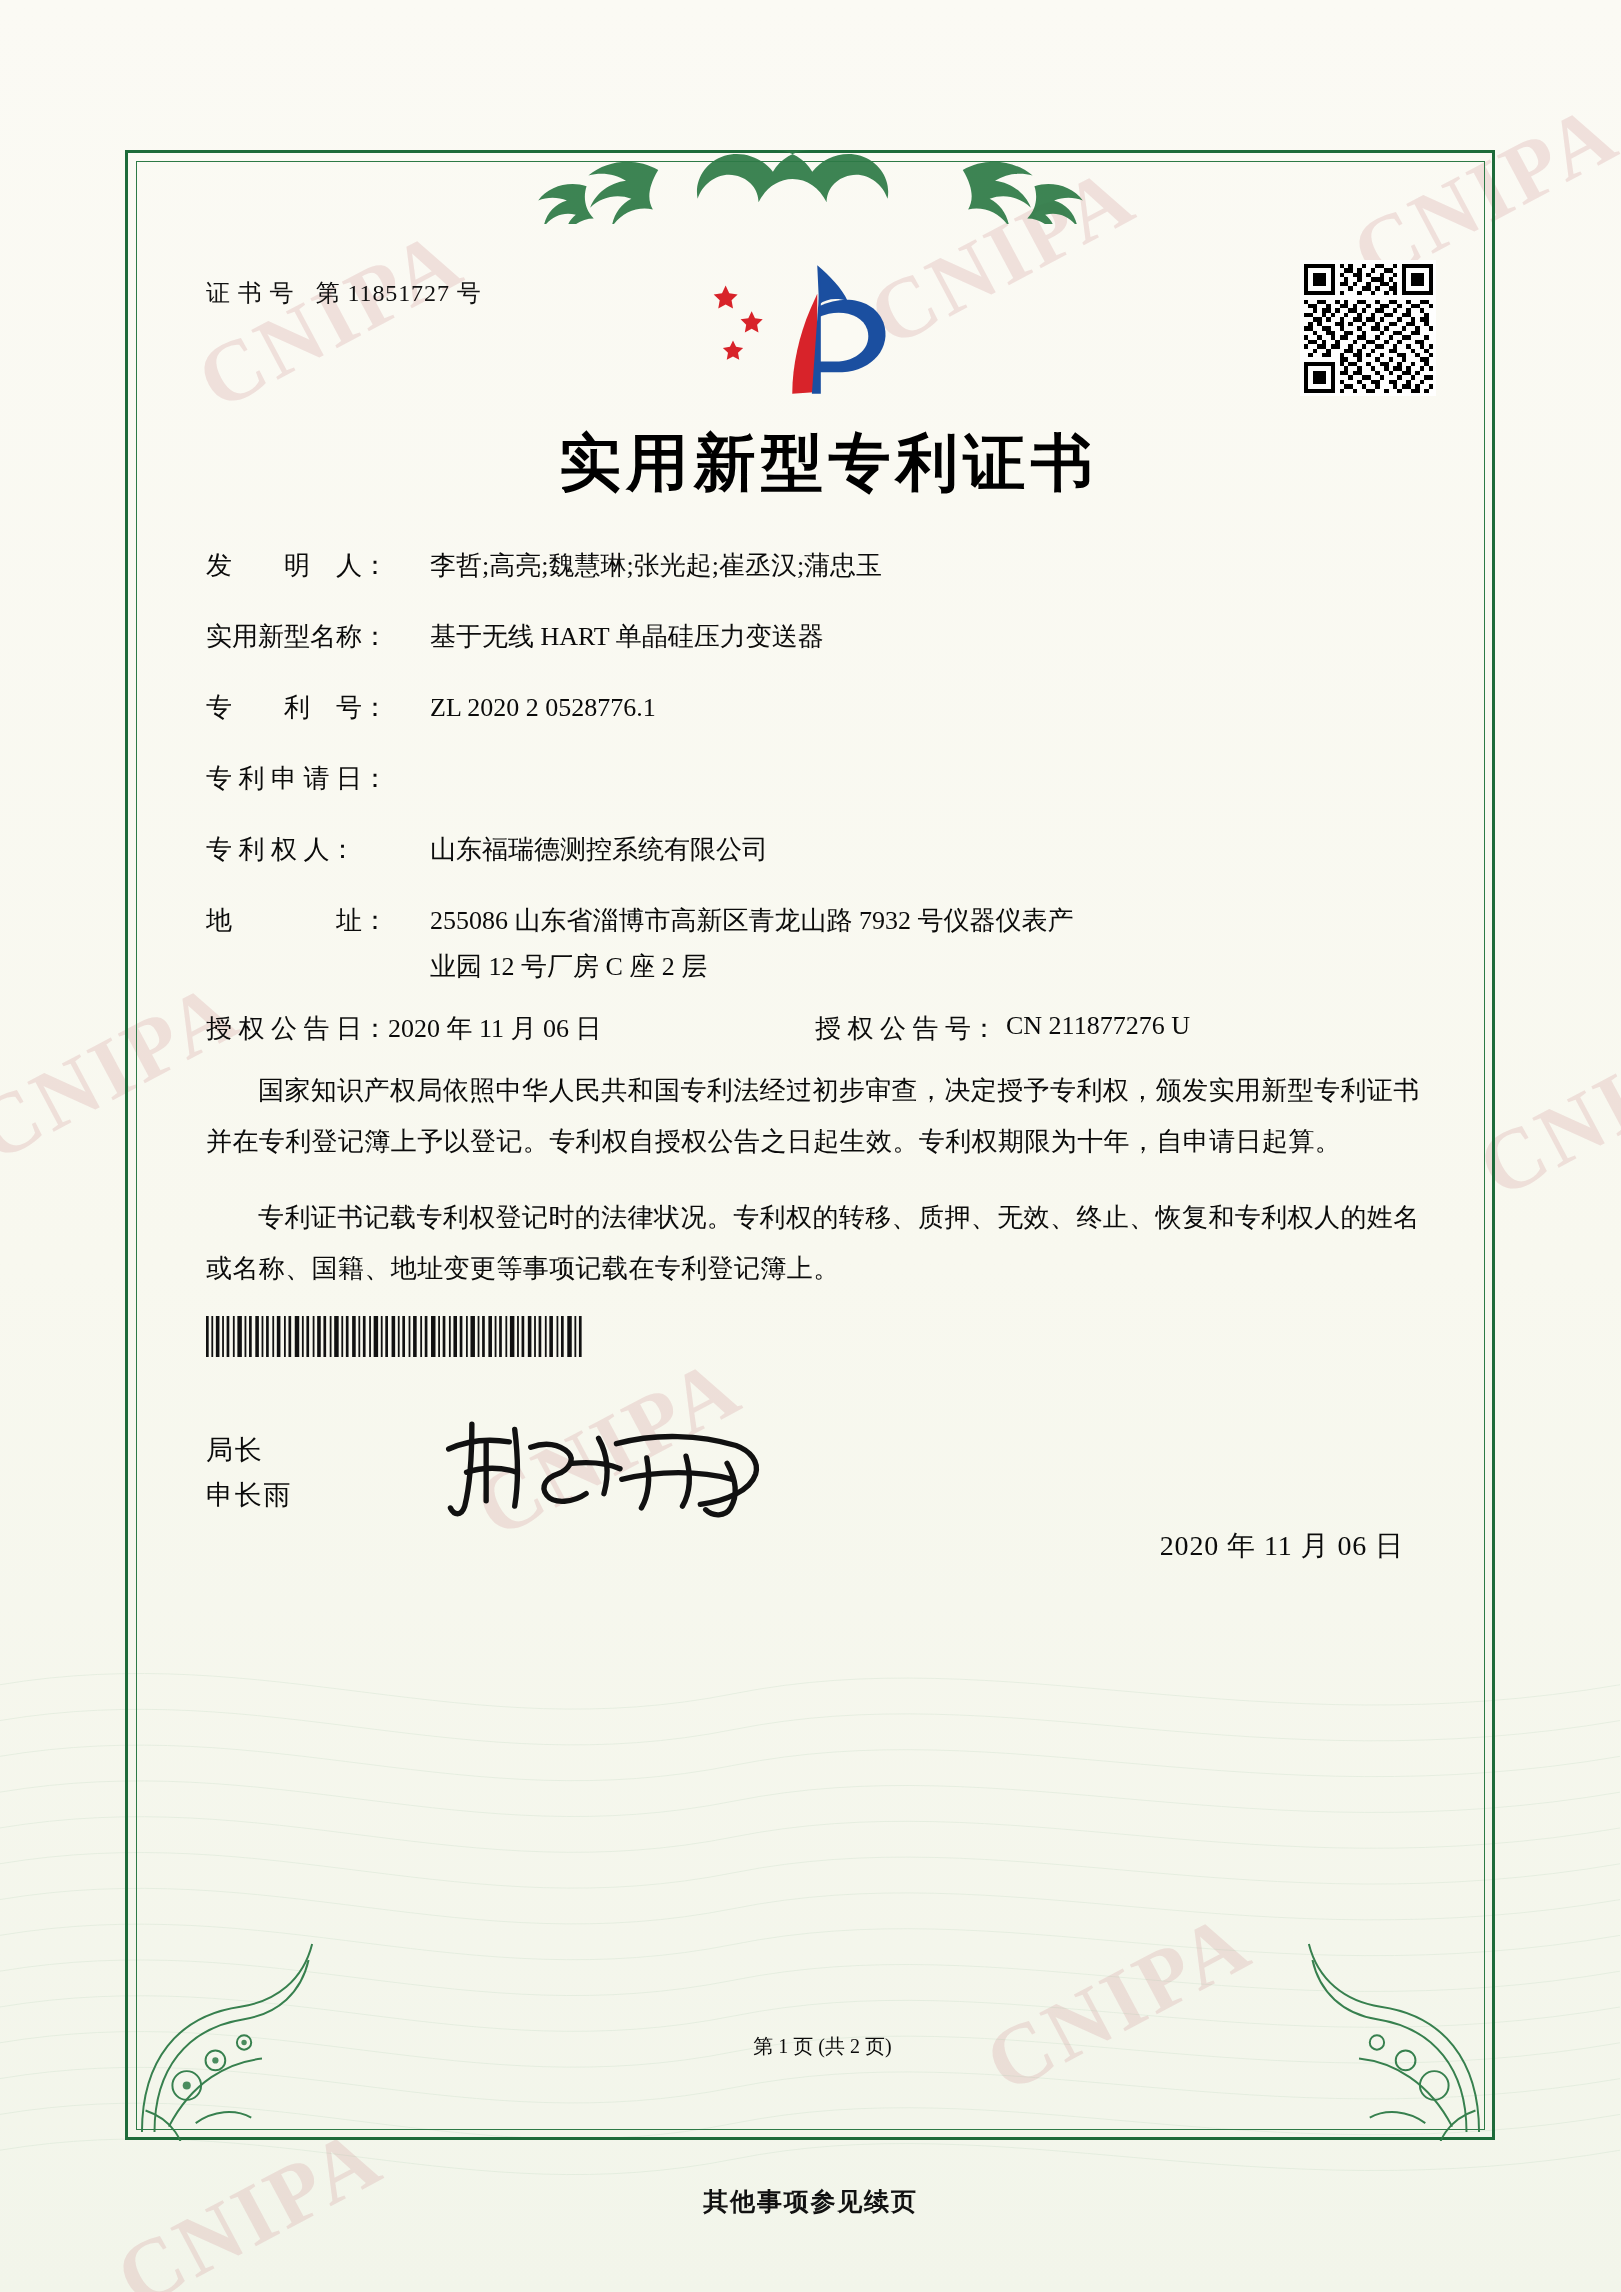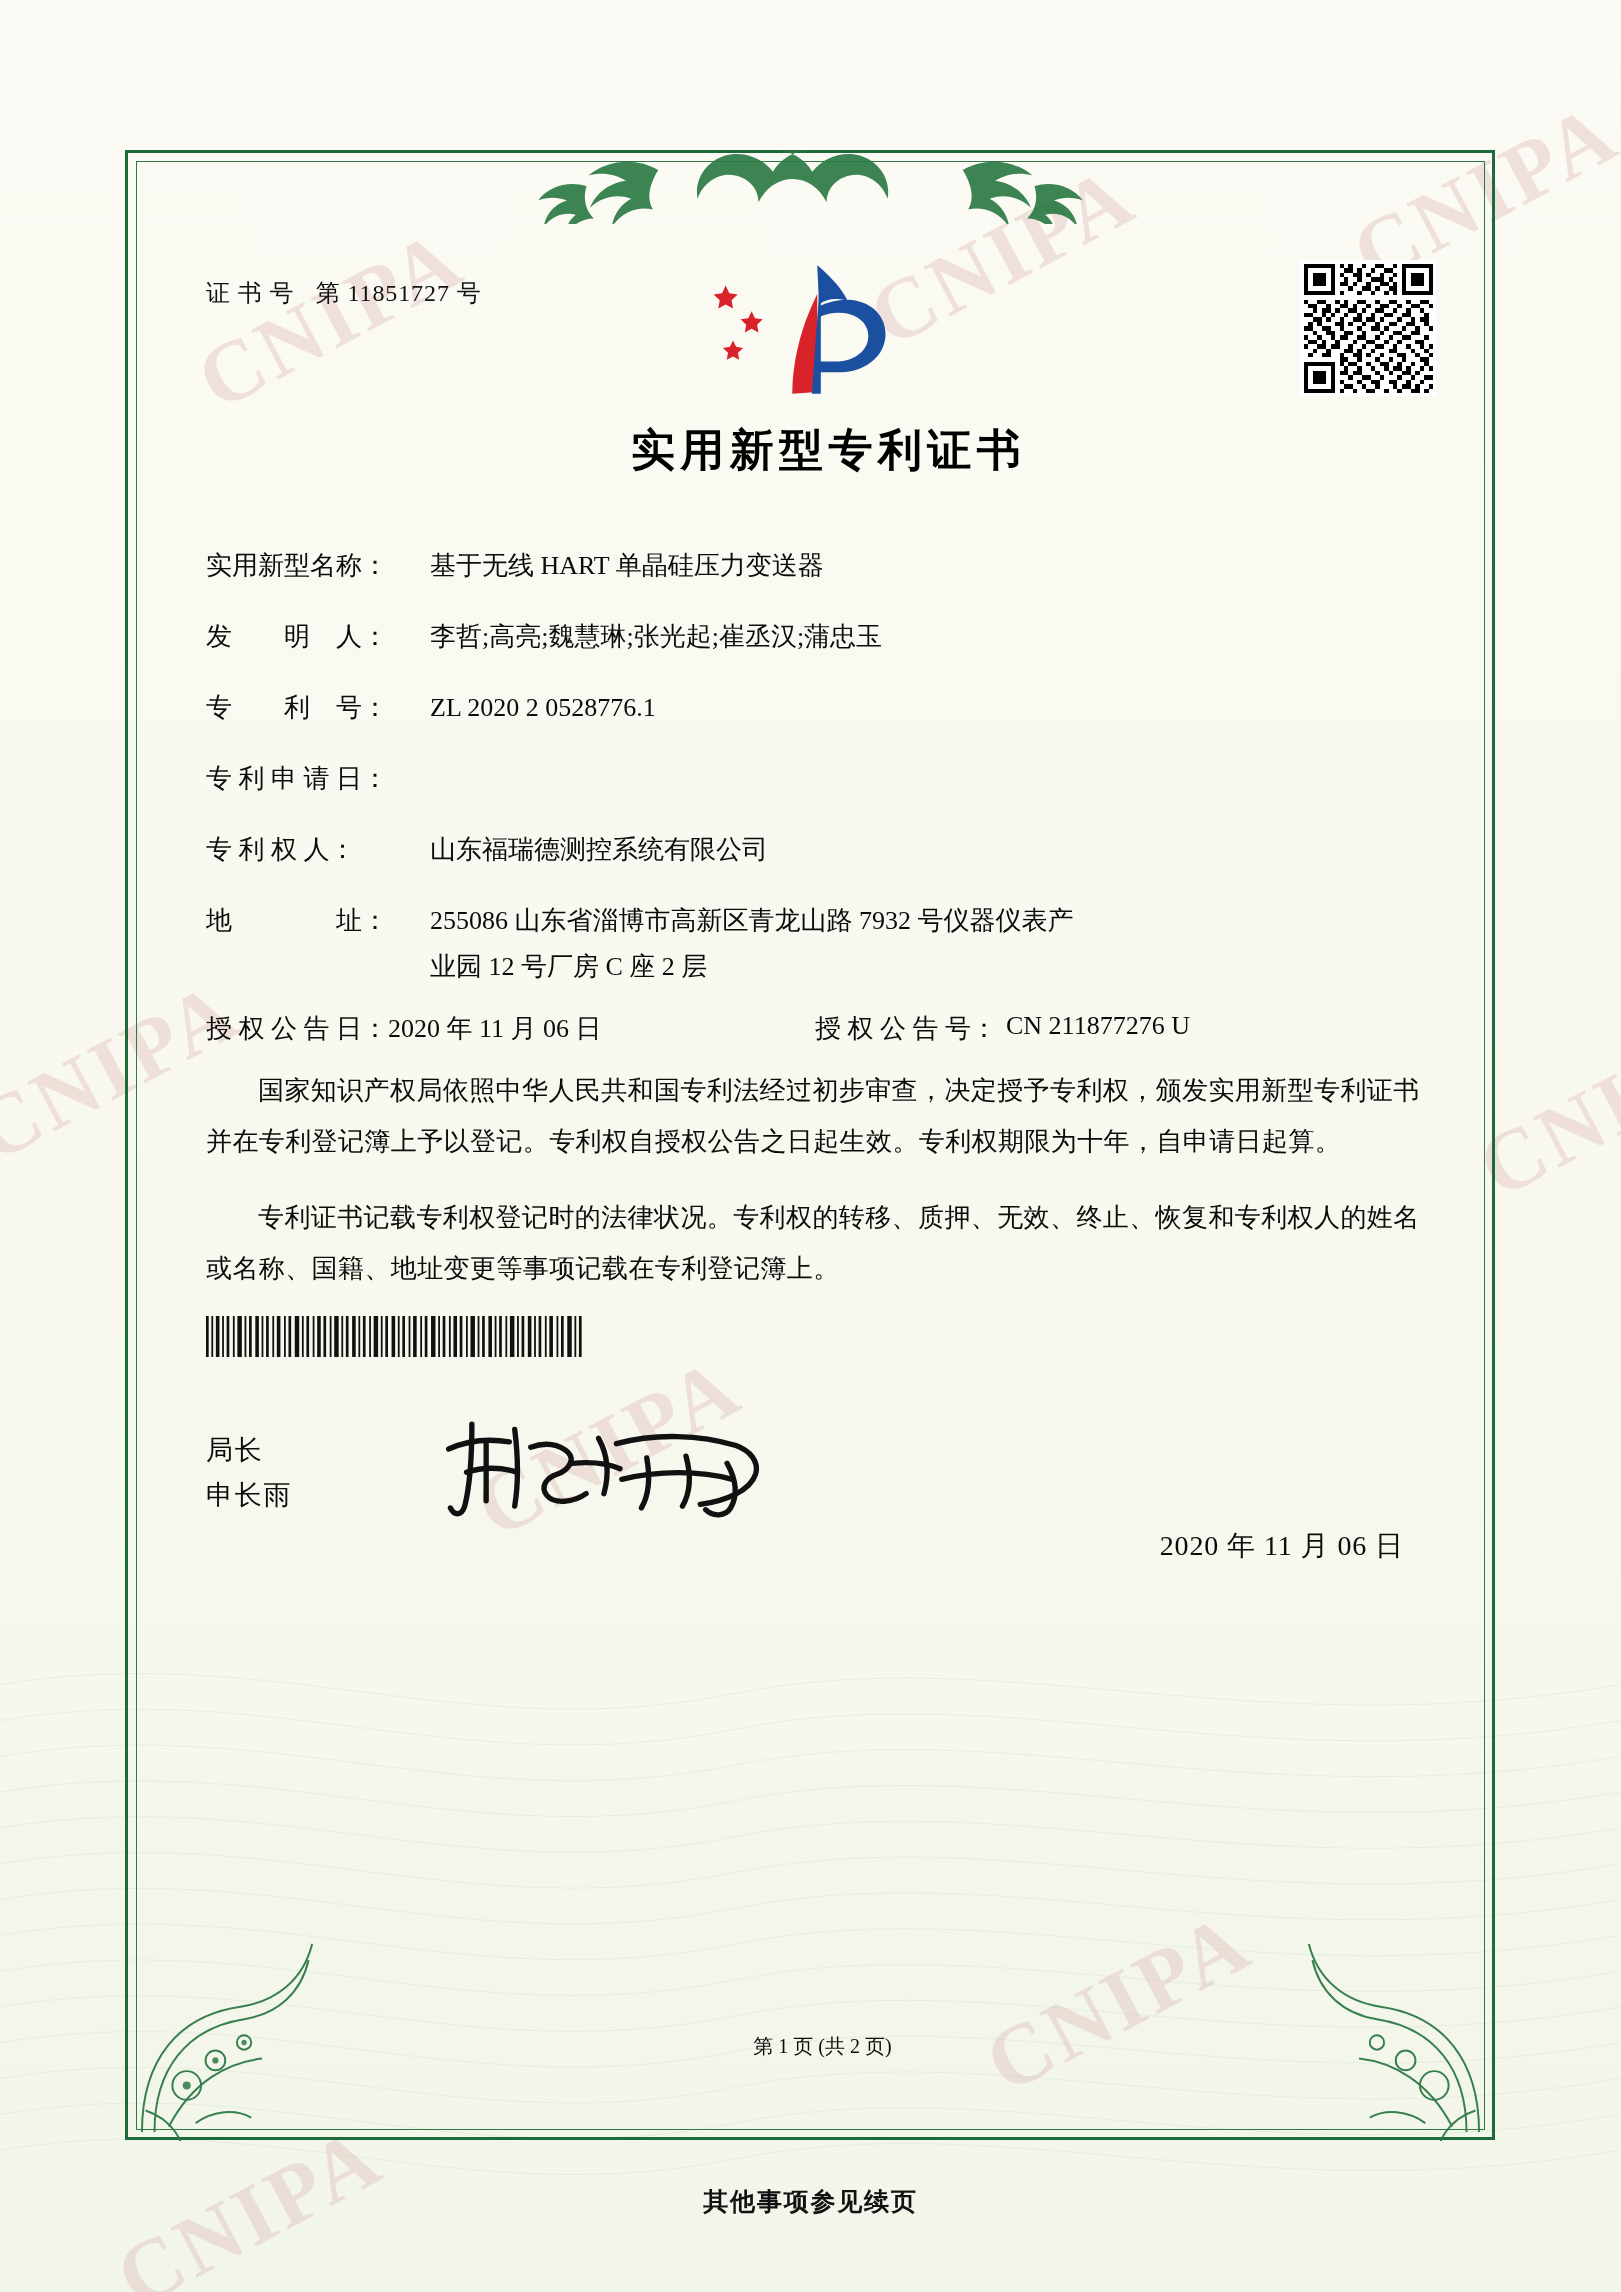--- a/index.html
+++ b/index.html
@@ -104,21 +104,21 @@
     transform: translateX(-50%);
     width: 224px;
     height: 159px;
   }
 
   .doc-title {
     position: absolute;
     left: 0; right: 0;
     top: 260px;
     text-align: center;
-    font-size: 44px;
+    font-size: 62px;
     font-weight: 700;
     letter-spacing: 5.4px;
     color: #000;
     font-family: "DejaVu Serif", "Liberation Serif", serif;
     padding-left: 36px;
   }
 
   .fields {
     position: absolute;
     left: 70px;
@@ -541,27 +541,27 @@
       <path d="M134 66 C156 56 182 62 188 80 C194 100 176 116 152 116 L134 116 Z" fill="#fbfaf3"></path>
       <path d="M136 12 L136 152 L126 152 Z" fill="#1b4fa0"></path>
       <path d="M104 152 L172 152 L172 158 L104 158 Z" fill="#d8232a" opacity="0"></path>
     </svg>
 
     <div class="doc-title">实用新型专利证书</div>
 
     <div class="fields">
 
       <div class="field">
+        <div class="f-label">发　　明　人：</div>
+        <div class="f-value">李哲;高亮;魏慧琳;张光起;崔丞汉;蒲忠玉</div>
+      </div>
+
+      <div class="field">
         <div class="f-label">实用新型名称：</div>
         <div class="f-value">基于无线 HART 单晶硅压力变送器</div>
-      </div>
-
-      <div class="field">
-        <div class="f-label">发　　明　人：</div>
-        <div class="f-value">李哲;高亮;魏慧琳;张光起;崔丞汉;蒲忠玉</div>
       </div>
 
       <div class="field">
         <div class="f-label">专　　利　号：</div>
         <div class="f-value">ZL 2020 2 0528776.1</div>
       </div>
 
       <div class="field">
         <div class="f-label">专 利 申 请 日：</div>
       </div>

